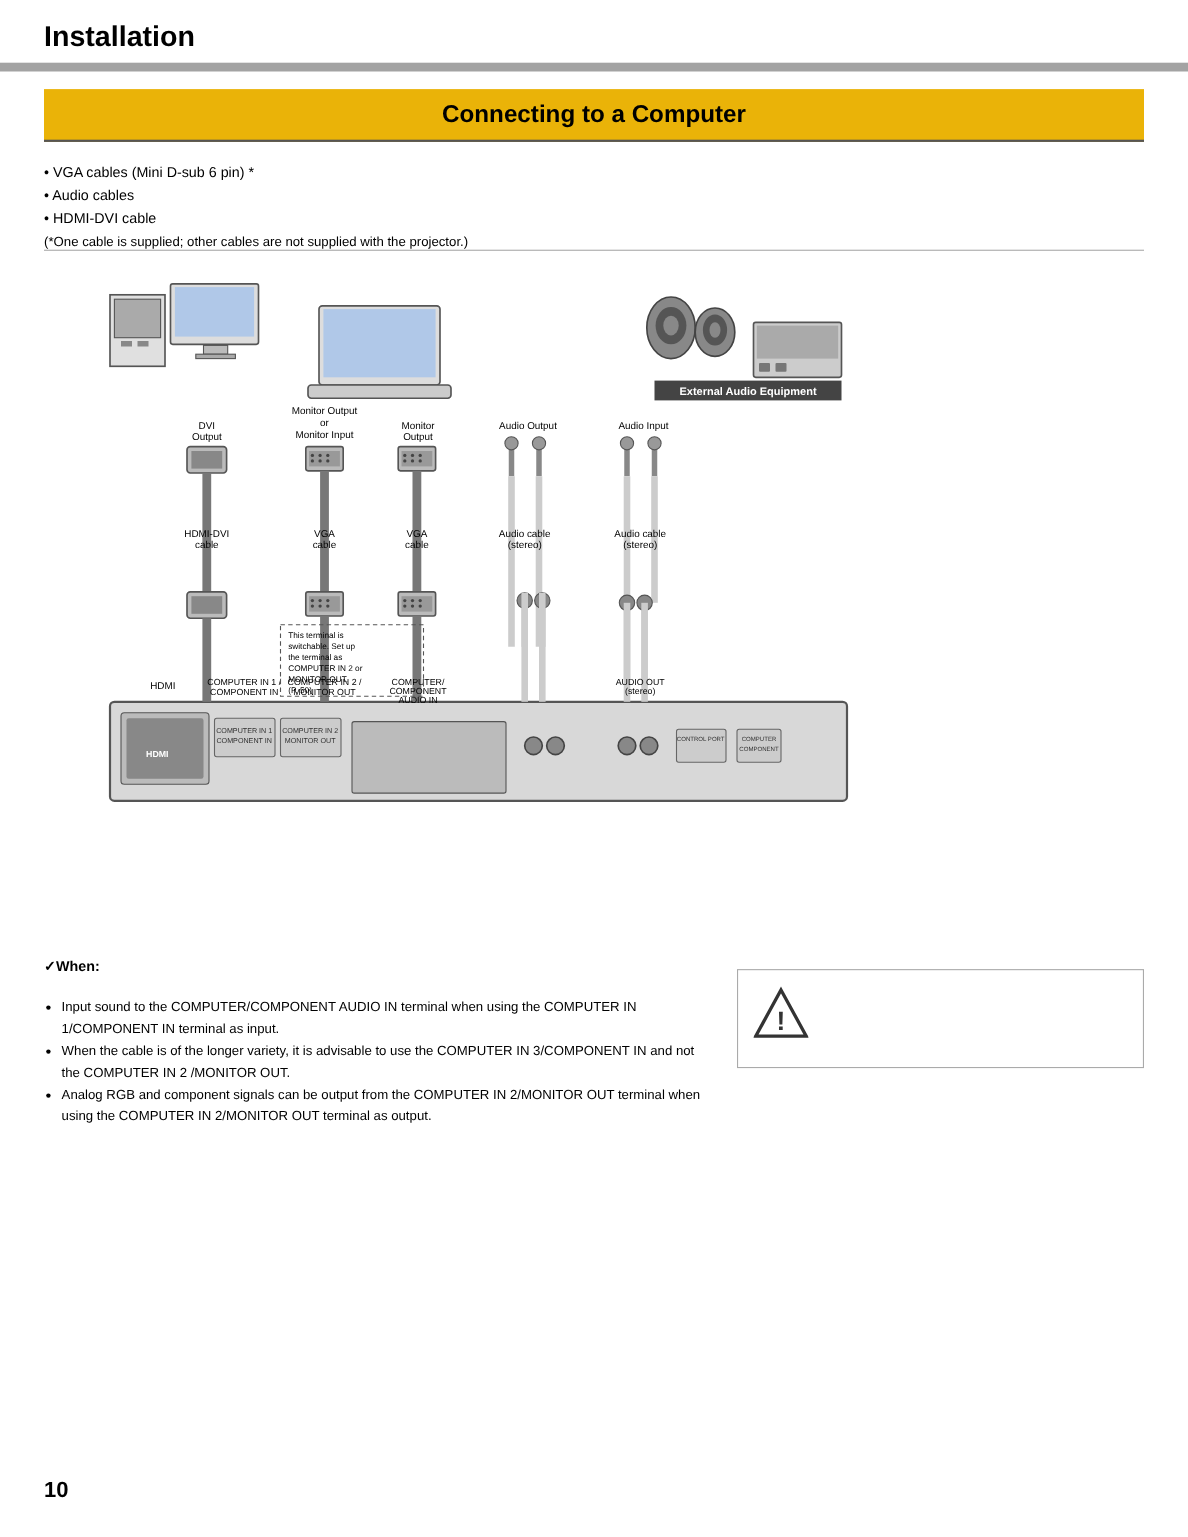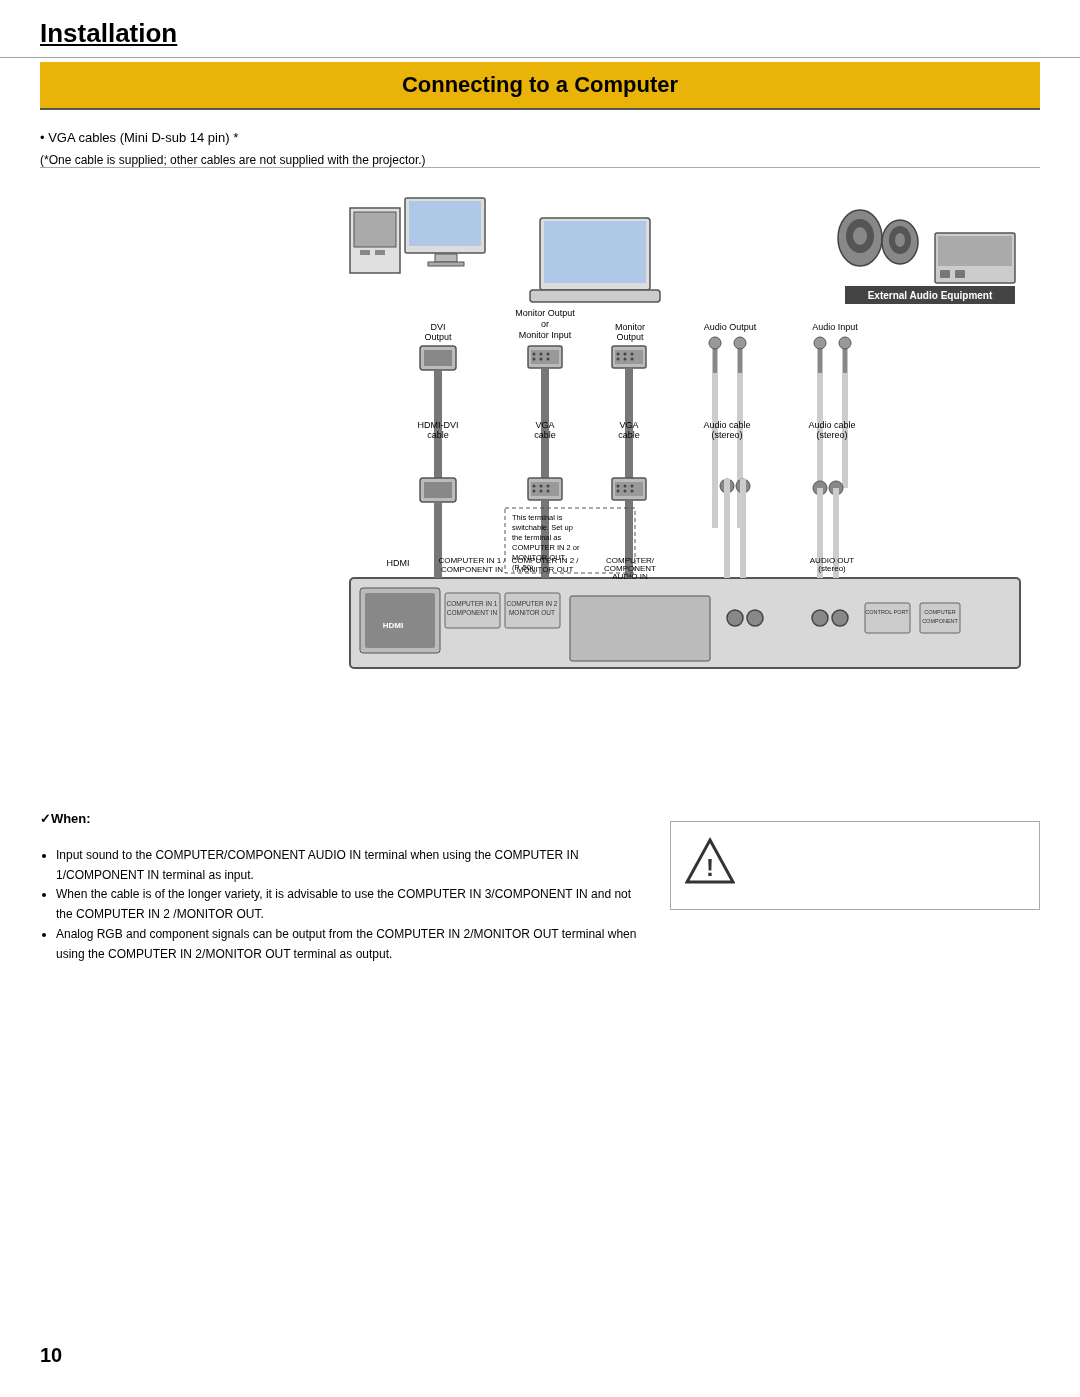--- a/index.html
+++ b/index.html
@@ -9,23 +9,22 @@
       width: 1080px;
       min-height: 1397px;
       position: relative;
       font-size: 13px;
       color: #000;
     }
 
     
     .page-header {
       padding: 18px 40px 0 40px;
-      border-bottom: 1px solid #a3a3a3;
-      margin-bottom: 4px;
-      text-decoration: underline;
+      border-bottom: 8px solid #a3a3a3;
+      margin-bottom: 16px;
     }
     .page-title {
       font-size: 26px;
       font-weight: bold;
       margin-bottom: 8px;
     }
 
     
     .section-title-bar {
       background: #eab308;
@@ -58,21 +57,21 @@
     .cables-note {
       font-size: 12px;
       margin-bottom: 8px;
       border-bottom: 1px solid #aaa;
     }
 
     
     .diagram-area {
       width: 100%;
       display: flex;
-      justify-content: flex-end;
+      justify-content: flex-start;
       margin: 10px 0 20px 0;
     }
 
     .diagram-svg-wrap {
       width: 750px;
       position: relative;
     }
 
     
     .bottom-section {
@@ -140,21 +139,23 @@
 <div class="page-header">
   <div class="page-title">Installation</div>
 </div>
 
 <div class="section-title-bar">
   <span class="section-title">Connecting to a Computer</span>
 </div>
 
 <div class="content-area">
   <div class="cables-list">
-    <div>• VGA cables (Mini D-sub 14 pin) *</div>
+    <div>• VGA cables (Mini D-sub 6 pin) *</div>
+    <div>• Audio cables</div>
+    <div>• HDMI-DVI cable</div>
   </div>
   <div class="cables-note">(*One cable is supplied; other cables are not supplied with the projector.)</div>
 
   <div class="diagram-area">
     <div class="diagram-svg-wrap">
       <svg width="750" height="580" viewBox="0 0 750 580" class="diag">
 
         <rect width="750" height="580" fill="#fff"></rect>
 
         <rect x="60" y="30" width="50" height="65" fill="#e0e0e0" stroke="#555" stroke-width="1.5"></rect>

